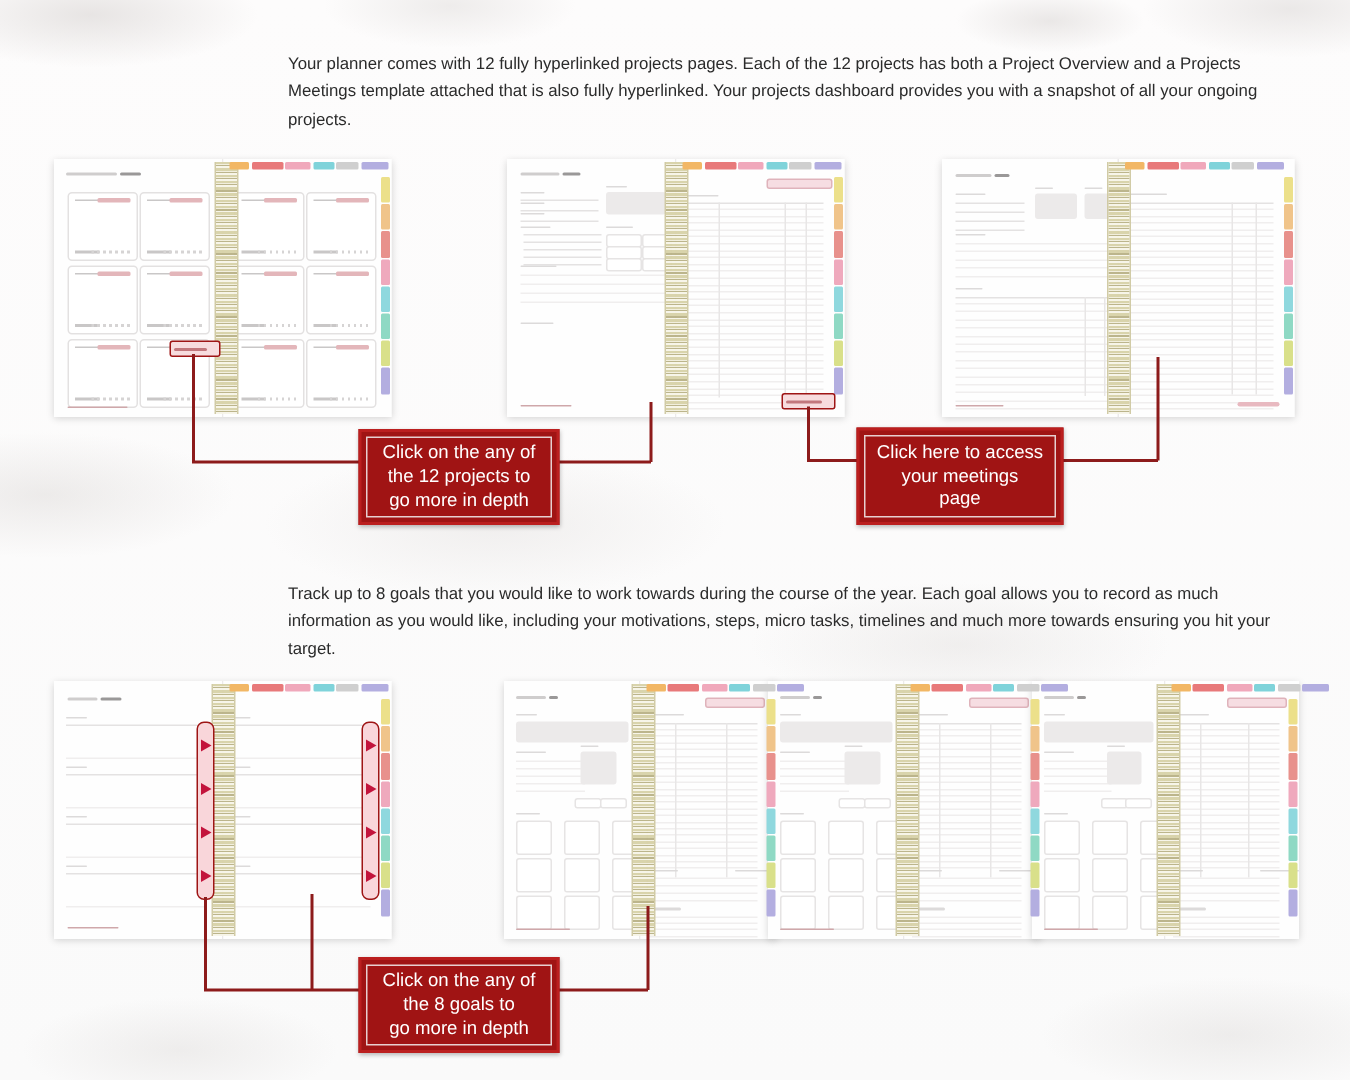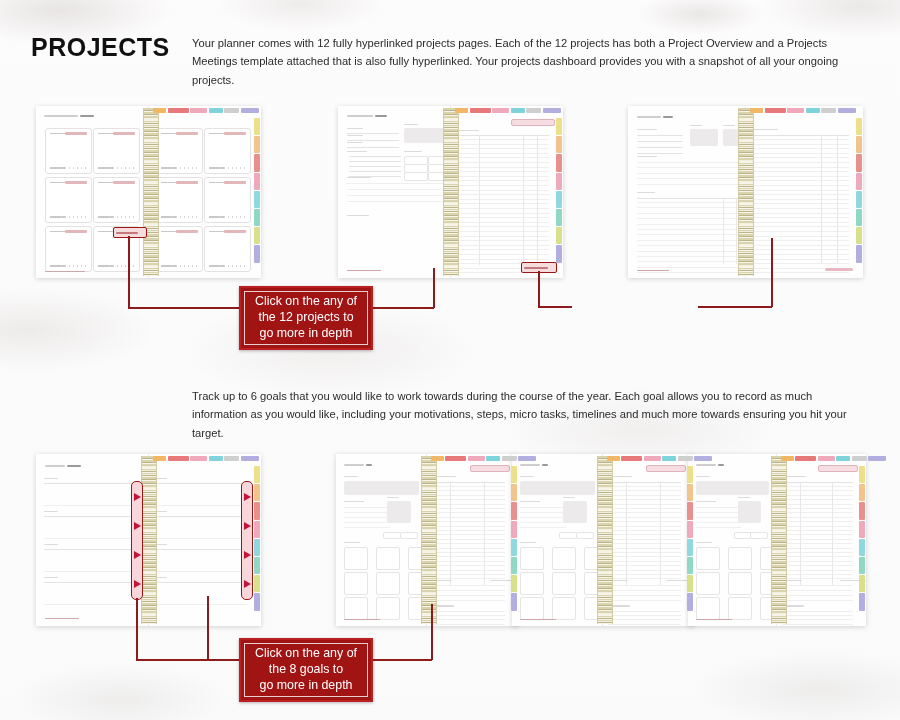--- a/index.html
+++ b/index.html
@@ -114,24 +114,23 @@
     white-space:pre-line;padding:2px 4px;box-sizing:border-box;
   }
 </style>
 </head>
 <body>
 
 <div class="marble"></div>
 
 <div class="stage" id="stage">
 
-  <div class="sec-title" style="left:31px;top:33px;">PROJECTS</div>
   <div class="sec-body" style="left:192px;top:34px;width:664px;">Your planner comes with 12 fully hyperlinked projects pages. Each of the 12 projects has both a Project Overview and a Projects Meetings template attached that is also fully hyperlinked. Your projects dashboard provides you with a snapshot of all your ongoing projects.</div>
 
-  <div class="sec-body" style="left:192px;top:387px;width:672px;">Track up to 6 goals that you would like to work towards during the course of the year. Each goal allows you to record as much information as you would like, including your motivations, steps, micro tasks, timelines and much more towards ensuring you hit your target.</div>
+  <div class="sec-body" style="left:192px;top:387px;width:672px;">Track up to 8 goals that you would like to work towards during the course of the year. Each goal allows you to record as much information as you would like, including your motivations, steps, micro tasks, timelines and much more towards ensuring you hit your target.</div>
 
 <div class="spread" style="left:36px;top:106px;width:225px;height:172px;">
       <div class="page pgL"></div>
       <div class="page pgR"></div>
       <div class="tabrow" style="left:117px;top:2px;">
         <i style="background: rgb(242, 183, 101); width: 13px;"></i>
         <i style="background: rgb(232, 121, 122); width: 21px;"></i>
         <i style="background: rgb(240, 168, 187); width: 17px;"></i>
         <i style="background: rgb(127, 211, 218); width: 14px;"></i>
         <i style="background: rgb(207, 207, 207); width: 15px;"></i>
@@ -740,18 +739,23 @@
     <div class="conn v" style="left:136px;top:598px;height:62px;"></div>
     <div class="conn h" style="left:136px;top:659px;width:104px;"></div>
     <div class="conn v" style="left:207px;top:596px;height:64px;"></div>
     <div class="conn h" style="left:362px;top:659px;width:70px;"></div>
     <div class="conn v" style="left:431px;top:604px;height:56px;"></div>
     <div class="callout" style="left:239px;top:286px;width:124px;height:54px;">
       <div class="inner">Click on the any of
 the 12 projects to
 go more in depth</div>
     </div>
+    <div class="callout" style="left:571px;top:285px;width:128px;height:55px;">
+      <div class="inner">Click here to access
+your meetings
+page</div>
+    </div>
     <div class="callout" style="left:239px;top:638px;width:124px;height:54px;">
       <div class="inner">Click on the any of
 the 8 goals to
 go more in depth</div>
     </div>
   </div>
 
 </body></html>

